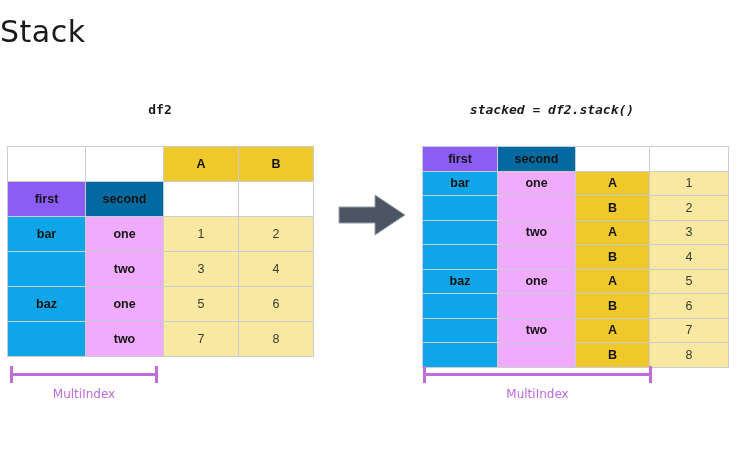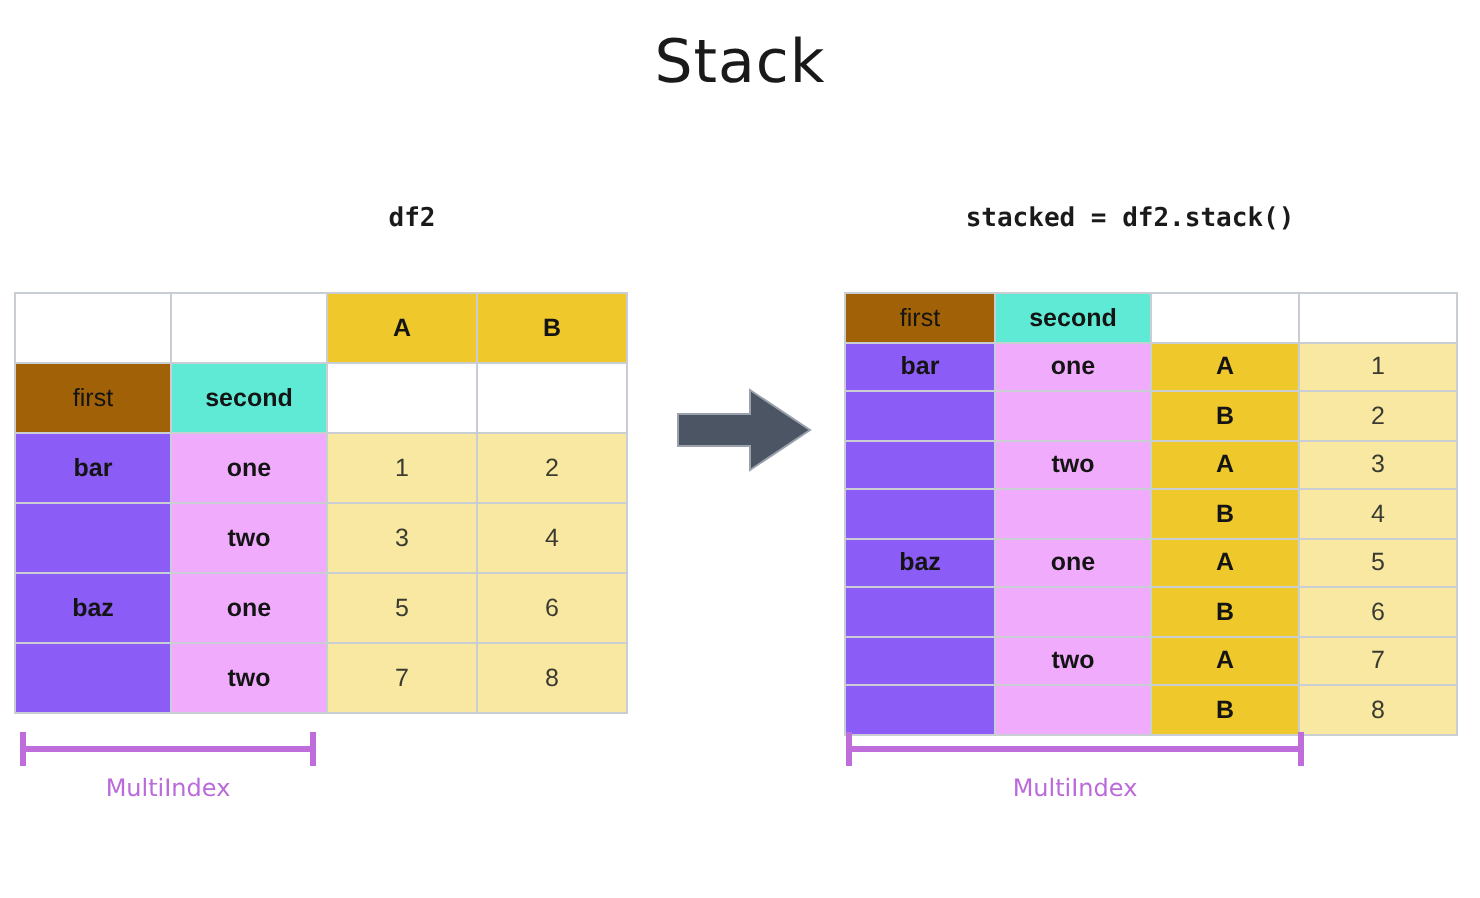--- a/index.html
+++ b/index.html
@@ -15,62 +15,62 @@
     font-family: "Liberation Sans", sans-serif;
     color: #222222;
   }
 
   
   #title {
     position: absolute;
     top: 14px;
     left: 0;
     width: 740px;
-    text-align: center;
+    text-align: left;
     font-family: "DejaVu Sans", sans-serif;
     font-size: 30px;
     font-weight: 400;
     letter-spacing: 0.5px;
     color: #1a1a1a;
   }
 
   
   .caption {
     position: absolute;
     font-family: "DejaVu Sans Mono", monospace;
     font-size: 13px;
     font-weight: 700;
     color: #1a1a1a;
     white-space: nowrap;
   }
-  #caption-left  { top: 102px; left: 17px;   width: 320px; text-align: center; padding-left: 29px; }
-  #caption-right { top: 102px; left: 409px; width: 312px; text-align: center; }
+  #caption-left  { top: 102px; left: 0;   width: 320px; text-align: center; }
+  #caption-right { top: 102px; left: 396px; width: 312px; text-align: center; font-style: italic; }
 
   
   .tbl {
     position: absolute;
     border-collapse: collapse;
     table-layout: fixed;
     font-size: 12.5px;
   }
   .tbl td {
     border: 1px solid #c9cdd4;
     padding: 0;
     height: 24px;
     text-align: center;
     vertical-align: middle;
     font-family: "Liberation Sans", sans-serif;
   }
 
   
   .c-white    { background: #ffffff; }
   .c-gold     { background: #efc82c; font-weight: 700; color: #141414; }
-  .c-green    { background: #a16207; font-weight: 400; color: #141414; }
-  .c-ltgreen  { background: #5eead4; font-weight: 700; color: #141414; }
-  .c-blue     { background: #8b5cf6; font-weight: 700; color: #141414; }
+  .c-green    { background: #8b5cf6; font-weight: 700; color: #141414; }
+  .c-ltgreen  { background: #0369a1; font-weight: 700; color: #141414; }
+  .c-blue     { background: #0ea5e9; font-weight: 700; color: #141414; }
   .c-ltblue   { background: #f0abfc; font-weight: 700; color: #141414; }
   .c-pale     { background: #f8e8a2; color: #3a3a30; }
 
   
   #table-left { left: 7px; top: 146px; width: 306px; }
   #table-left .col-first  { width: 78px; }
   #table-left .col-second { width: 78px; }
   #table-left .col-a      { width: 75px; }
   #table-left .col-b      { width: 75px; }
   #table-left td { height: 34px; }

